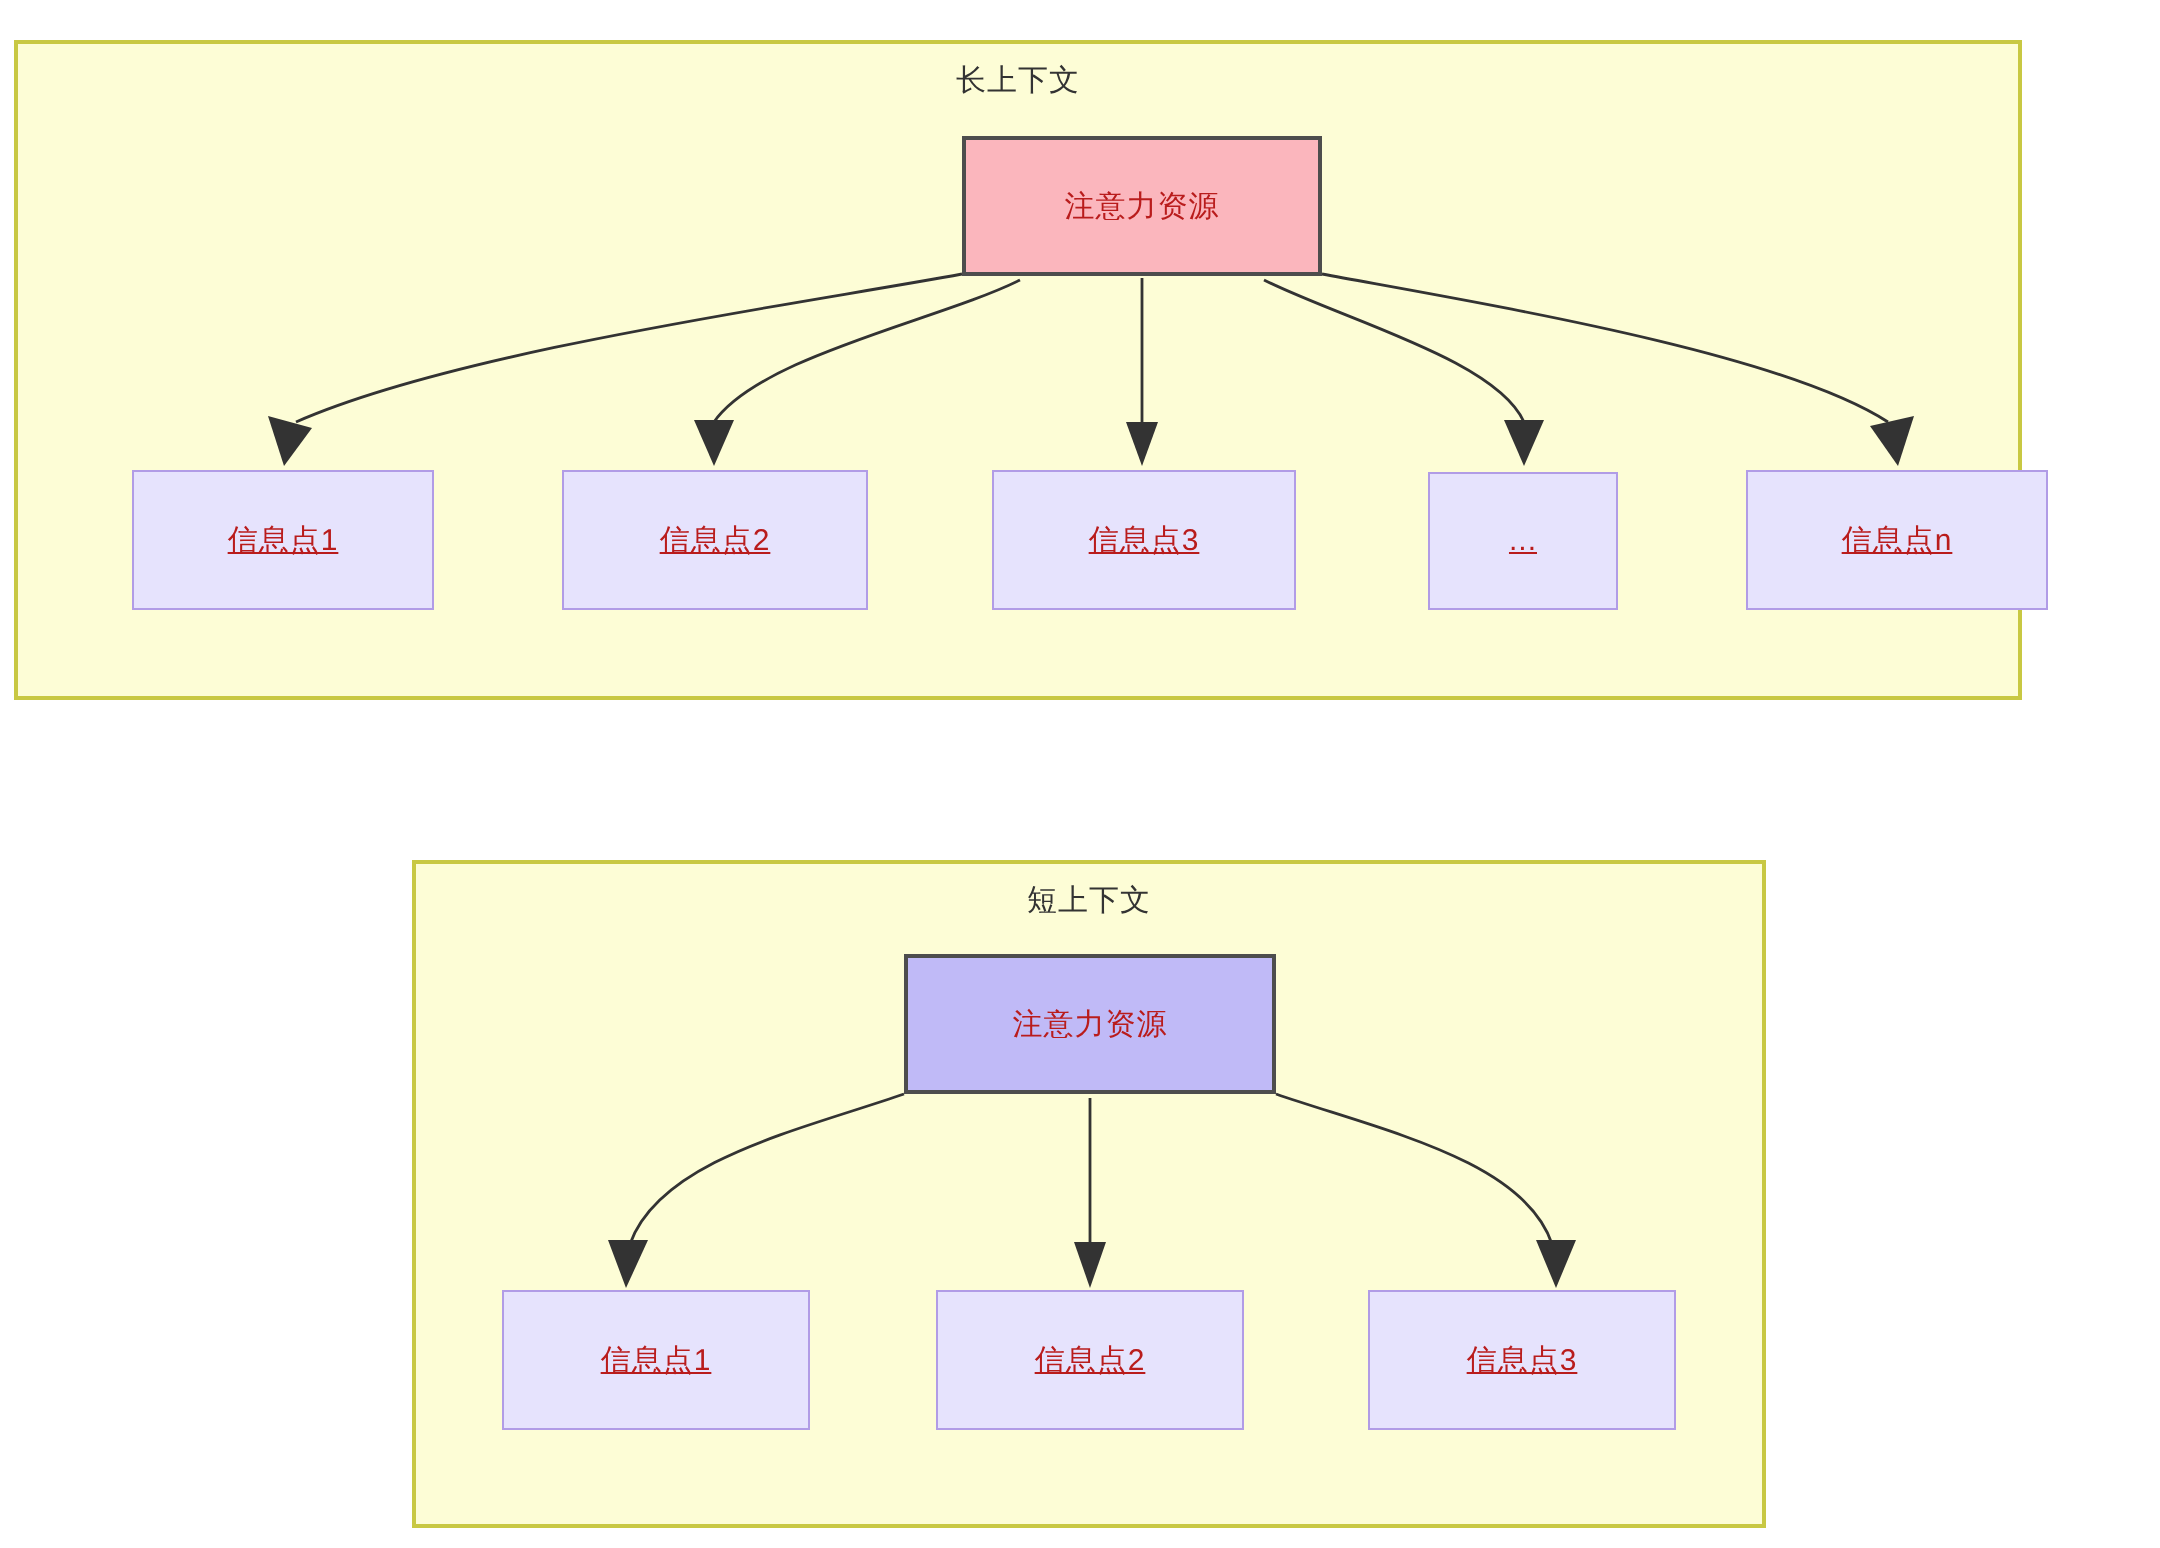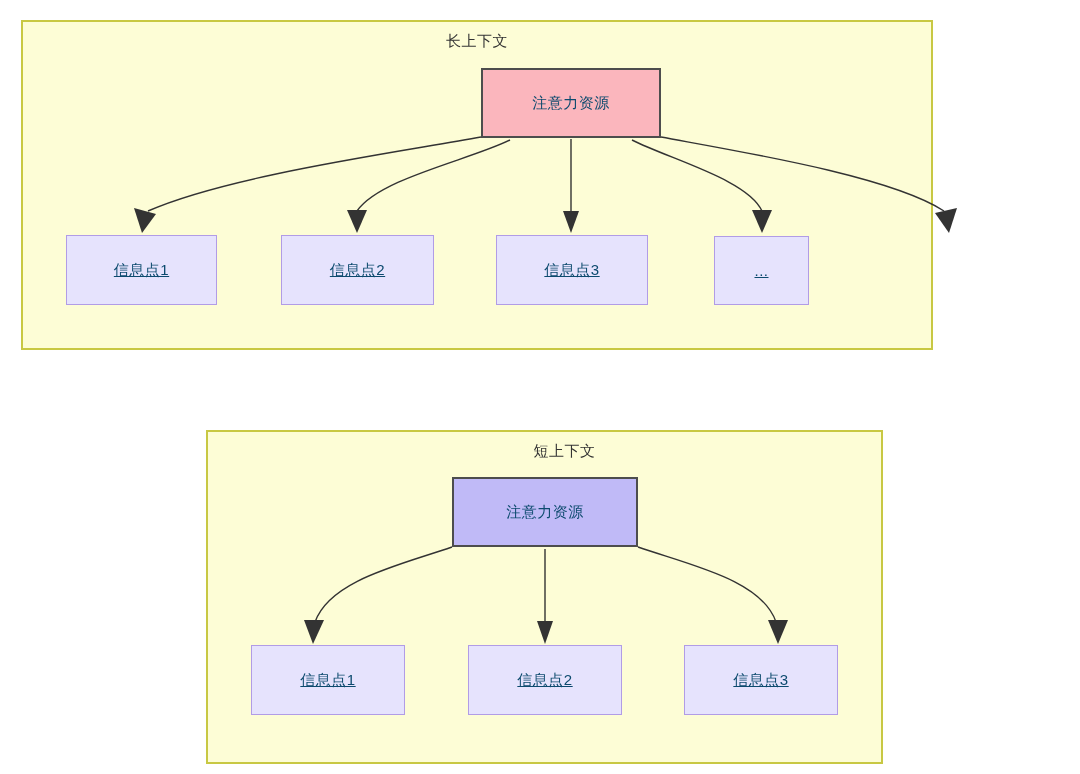--- a/index.html
+++ b/index.html
@@ -21,23 +21,23 @@
     width: 1080px;
     height: 774px;
   }
   .group-box {
     position: absolute;
     background: #fdfdd6;
     border: 2px solid #c8c843;
     box-sizing: border-box;
   }
   #group-long {
-    left: 21px;
+    left: 7px;
     top: 20px;
-    width: 912px;
+    width: 1004px;
     height: 330px;
   }
   #group-short {
     left: 206px;
     top: 430px;
     width: 677px;
     height: 334px;
   }
   .group-title {
     position: absolute;
@@ -45,30 +45,29 @@
     left: 0;
     width: 100%;
     text-align: center;
     font-size: 15px;
     color: #333333;
     letter-spacing: 0.5px;
     line-height: 20px;
   }
   #group-short .group-title {
     text-align: center;
-    margin-left: 20px;
   }
   .node {
     position: absolute;
     box-sizing: border-box;
     display: flex;
     align-items: center;
     justify-content: center;
     font-size: 15px;
-    color: #0c4a6e;
+    color: #b91c1c;
     letter-spacing: 0.5px;
     z-index: 3;
   }
   .node-root-pink {
     background: #fbb6bd;
     border: 2px solid #4d4d4d;
   }
   .node-root-purple {
     background: #c0baf7;
     border: 2px solid #4d4d4d;
@@ -156,20 +155,23 @@
   </div>
   <div class="node node-leaf" style="left:281px; top:235px; width:153px; height:70px;">
     <span>信息点2</span>
   </div>
   <div class="node node-leaf" style="left:496px; top:235px; width:152px; height:70px;">
     <span>信息点3</span>
   </div>
   <div class="node node-leaf" style="left:714px; top:236px; width:95px; height:69px;">
     <span>...</span>
   </div>
+  <div class="node node-leaf" style="left:873px; top:235px; width:151px; height:70px;">
+    <span>信息点n</span>
+  </div>
 
   <div class="node node-root-purple" style="left:452px; top:477px; width:186px; height:70px;">
     <span>注意力资源</span>
   </div>
 
   <div class="node node-leaf" style="left:251px; top:645px; width:154px; height:70px;">
     <span>信息点1</span>
   </div>
   <div class="node node-leaf" style="left:468px; top:645px; width:154px; height:70px;">
     <span>信息点2</span>

